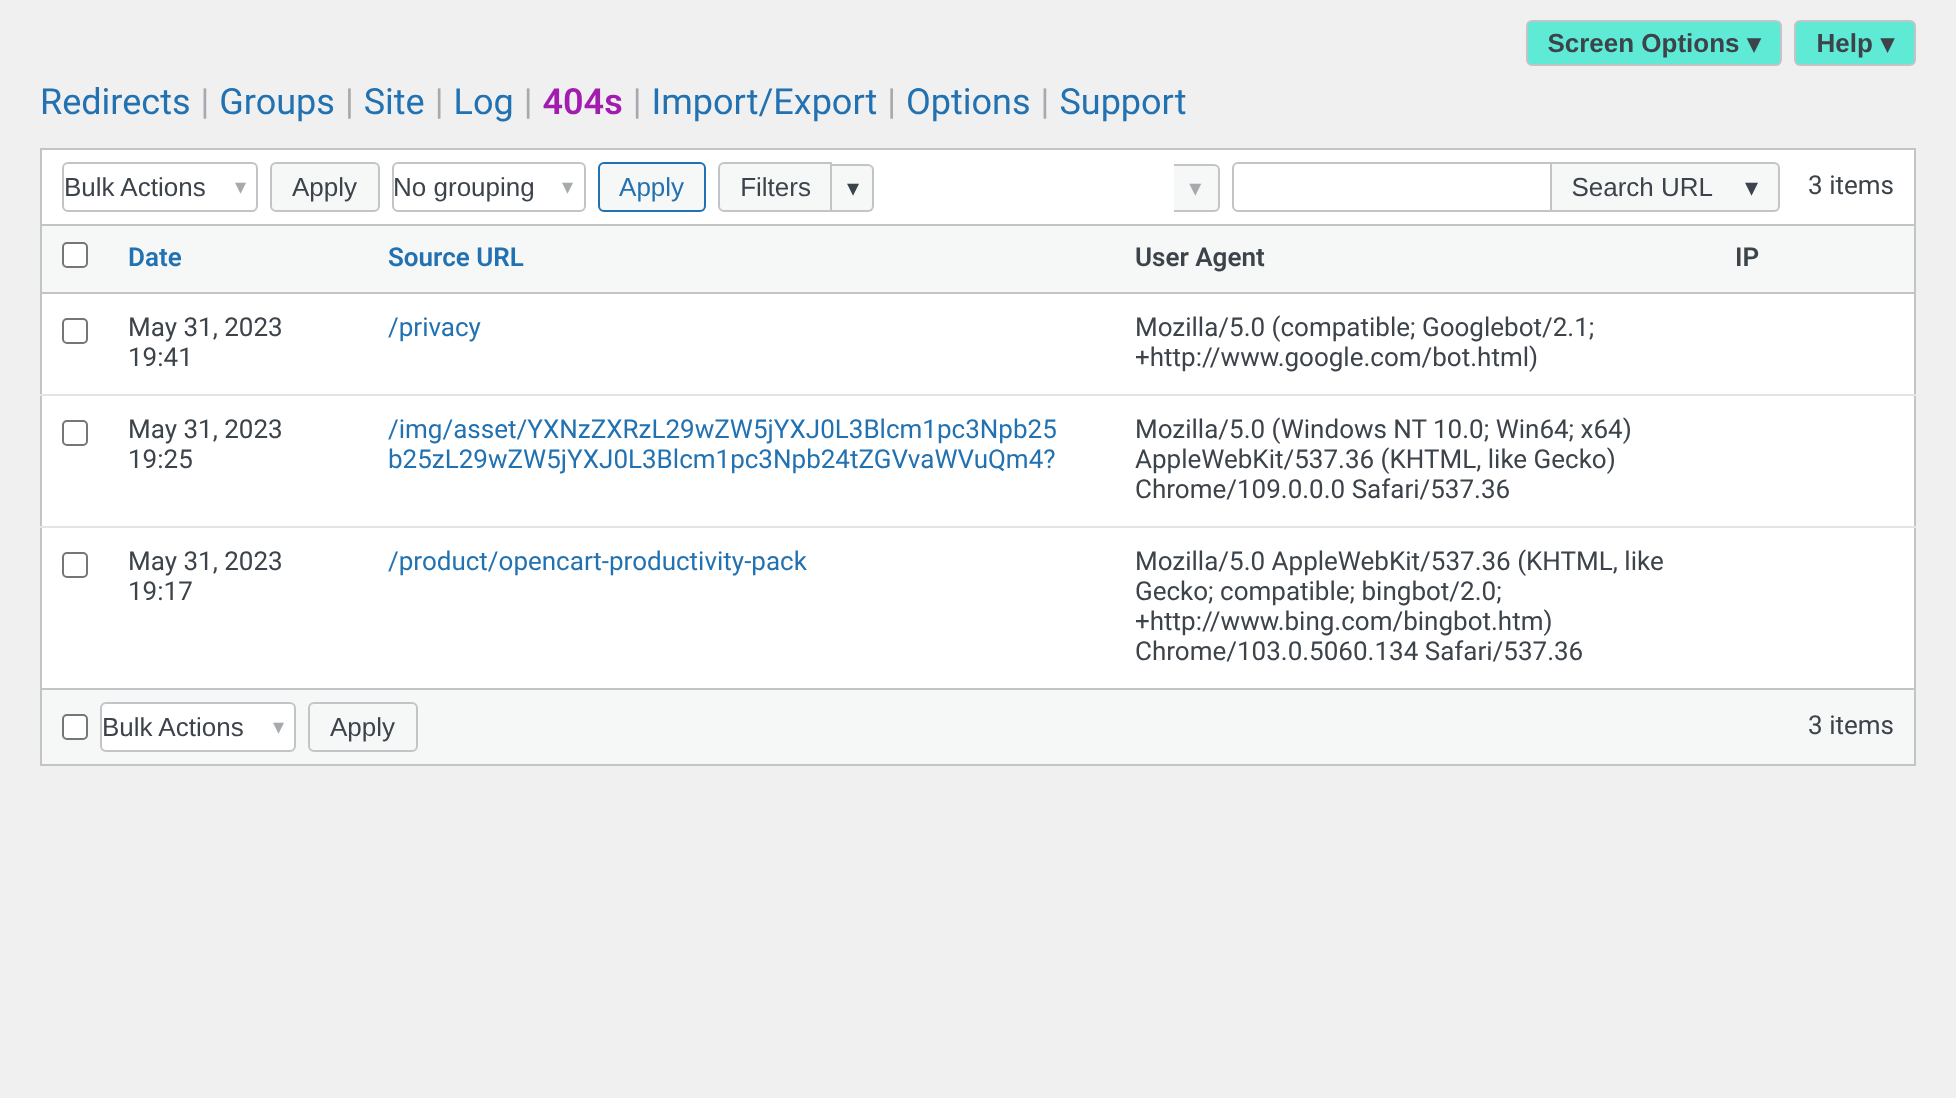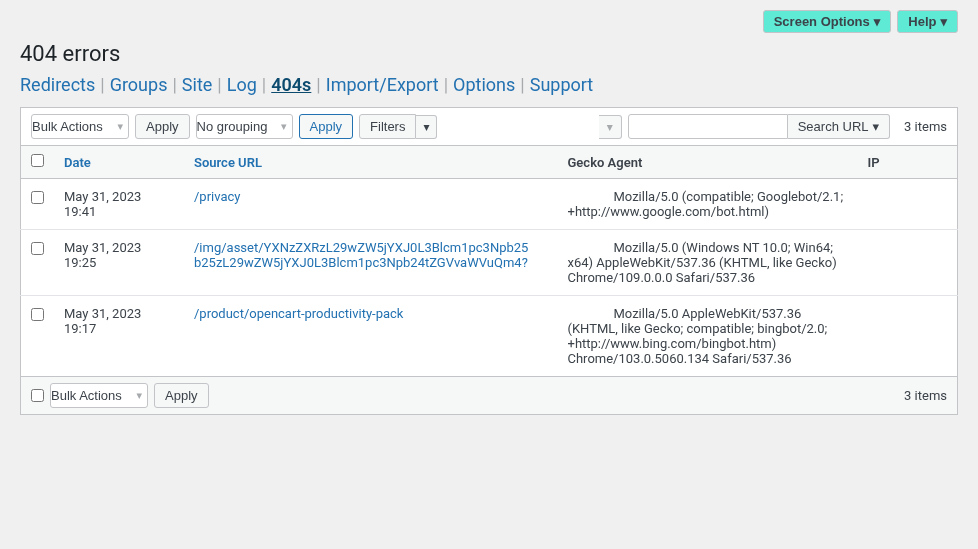--- a/index.html
+++ b/index.html
@@ -8,39 +8,39 @@
     .page-wrapper { background: #f0f0f1; min-height: 549px; padding: 10px 20px 10px 20px; }
 
     .top-bar { display: flex; justify-content: flex-end; gap: 6px; margin-bottom: 8px; }
     .top-bar-btn { background: #5eead4; border: 1px solid #c3c4c7; border-radius: 3px; padding: 3px 10px; font-size: 13px; cursor: pointer; display: flex; align-items: center; gap: 4px; color: #3c434a; font-weight: bold; }
 
     h1.page-title { font-size: 22px; font-weight: 400; color: #1d2327; margin-bottom: 8px; }
 
     .nav-links { display: flex; align-items: center; gap: 0; margin-bottom: 12px; font-size: 18px; }
     .nav-link { color: #2271b1; text-decoration: none; cursor: pointer; }
     .nav-sep { margin: 0 5px; color: #a7aaad; }
-    .nav-link.active { color: #0c4a6e; font-weight: 600; text-decoration: underline; }
+    .nav-link.active { color: #a21caf; font-weight: 600; }
 
     .toolbar { background: #fff; border: 1px solid #c3c4c7; border-bottom: none; padding: 6px 10px; display: flex; align-items: center; gap: 6px; }
     .toolbar-right { margin-left: auto; display: flex; align-items: center; gap: 6px; }
 
     .btn { background: #f6f7f7; border: 1px solid #c3c4c7; border-radius: 3px; padding: 4px 10px; font-size: 13px; cursor: pointer; color: #3c434a; }
     .btn-primary { background: #f6f7f7; border: 1px solid #2271b1; color: #2271b1; border-radius: 3px; padding: 4px 10px; font-size: 13px; cursor: pointer; }
 
     .select-wrapper { position: relative; display: inline-flex; align-items: center; }
     .select-wrapper select { appearance: none; background: #fff; border: 1px solid #c3c4c7; border-radius: 3px; padding: 4px 24px 4px 0; font-size: 13px; color: #3c434a; cursor: pointer; }
     .select-wrapper .chevron { position: absolute; right: 6px; pointer-events: none; color: #a7aaad; font-size: 11px; }
 
     .display-dropdown { display: flex; align-items: center; gap: 0; }
     .display-select { appearance: none; background: #fff; border: 1px solid #c3c4c7; border-radius: 3px 0 0 3px; padding: 4px 10px; font-size: 13px; color: #3c434a; cursor: pointer; min-width: 140px; }
     .display-btn { background: #f6f7f7; border: 1px solid #c3c4c7; border-left: none; border-radius: 0 3px 3px 0; padding: 4px 8px; cursor: pointer; font-size: 12px; color: #a7aaad; }
 
     .search-url-wrapper { display: flex; align-items: center; }
     .search-input { border: 1px solid #c3c4c7; border-radius: 3px 0 0 3px; padding: 4px 8px; font-size: 13px; width: 160px; outline: none; }
-    .search-url-btn { background: #f6f7f7; border: 1px solid #c3c4c7; border-left: none; border-radius: 0 3px 3px 0; padding: 4px 10px; font-size: 13px; cursor: pointer; color: #3c434a; display: flex; align-items: center; gap: 4px; }
+    .search-url-btn { background: #f6f7f7; border: 1px solid #c3c4c7; border-left: none; border-radius: 0 3px 3px 0; padding: 4px 10px; font-size: 13px; cursor: pointer; color: #3c434a; display: flex; align-items: center; gap: 16px; }
 
     .filters-wrapper { display: flex; align-items: center; gap: 0; }
     .filters-btn { background: #f6f7f7; border: 1px solid #c3c4c7; border-radius: 3px 0 0 3px; padding: 4px 10px; font-size: 13px; cursor: pointer; color: #3c434a; }
     .filters-chevron-btn { background: #f6f7f7; border: 1px solid #c3c4c7; border-left: none; border-radius: 0 3px 3px 0; padding: 4px 7px; font-size: 12px; cursor: pointer; color: #3c434a; }
 
     .items-count { font-size: 13px; color: #3c434a; margin-left: 8px; }
 
     table { width: 100%; border-collapse: collapse; background: #fff; border: 1px solid #c3c4c7; }
     thead th { background: #f6f7f7; border-bottom: 1px solid #c3c4c7; padding: 8px 10px; text-align: left; font-weight: 600; font-size: 13px; color: #2271b1; }
     thead th.col-check { width: 30px; text-align: center; }
@@ -53,41 +53,40 @@
     tbody td { padding: 10px 10px; vertical-align: top; font-size: 13px; }
     tbody td.col-check { text-align: center; padding-top: 12px; }
     tbody td.col-date { white-space: nowrap; }
 
     tfoot td { background: #f6f7f7; padding: 6px 10px; border-top: 1px solid #c3c4c7; }
     tfoot .tfoot-inner { display: flex; align-items: center; gap: 6px; }
     tfoot .items-count-right { margin-left: auto; font-size: 13px; }
 
     .source-url-link { color: #2271b1; text-decoration: none; cursor: pointer; word-break: break-all; }
 
-    .col-ua-text { color: #3c434a; word-break: break-word; margin-left: 46px; }
+    .col-ua-text { color: #3c434a; word-break: break-word; }
 
     .checkbox { cursor: pointer; }
   </style>
 </head>
 <body>
 
 <div class="page-wrapper">
 
   <div class="top-bar">
     <button class="top-bar-btn">
       <span>Screen Options</span>
       <span>▾</span>
     </button>
     <button class="top-bar-btn">
       <span>Help</span>
       <span>▾</span>
     </button>
   </div>
 
-  <h1 class="page-title">404 errors</h1>
 
   <nav class="nav-links">
     <a class="nav-link">Redirects</a>
     <span class="nav-sep">|</span>
     <a class="nav-link">Groups</a>
     <span class="nav-sep">|</span>
     <a class="nav-link">Site</a>
     <span class="nav-sep">|</span>
     <a class="nav-link">Log</a>
     <span class="nav-sep">|</span>
@@ -147,21 +146,21 @@
         <th class="col-check">
           <input type="checkbox" class="checkbox" style="">
         </th>
         <th class="col-date">
           <span style="color:#2271b1;margin-top:12px;">Date</span>
         </th>
         <th>
           <span style="color:#2271b1;">Source URL</span>
         </th>
         <th class="col-ua">
-          <span style="color:#3c434a;">Gecko Agent</span>
+          <span style="color:#3c434a;">User Agent</span>
         </th>
         <th class="col-ip">
           <span style="color:#3c434a;">IP</span>
         </th>
       </tr>
     </thead>
     <tbody>
 
       <tr>
         <td class="col-check">

